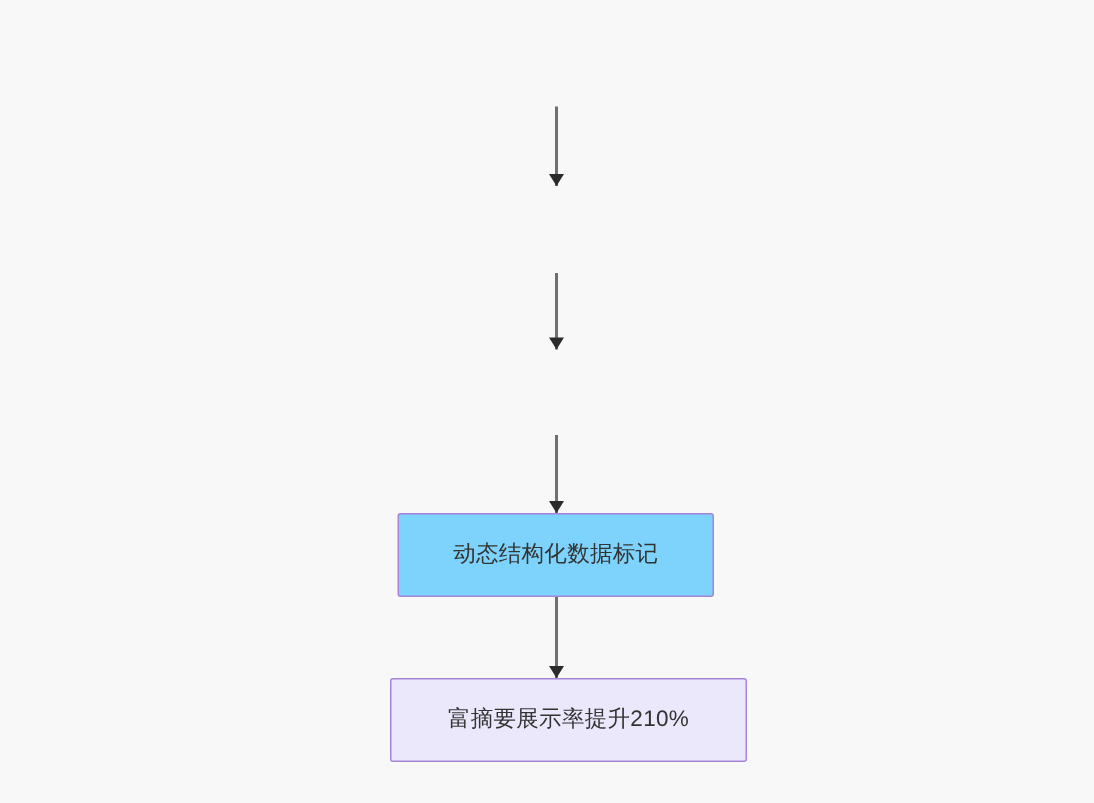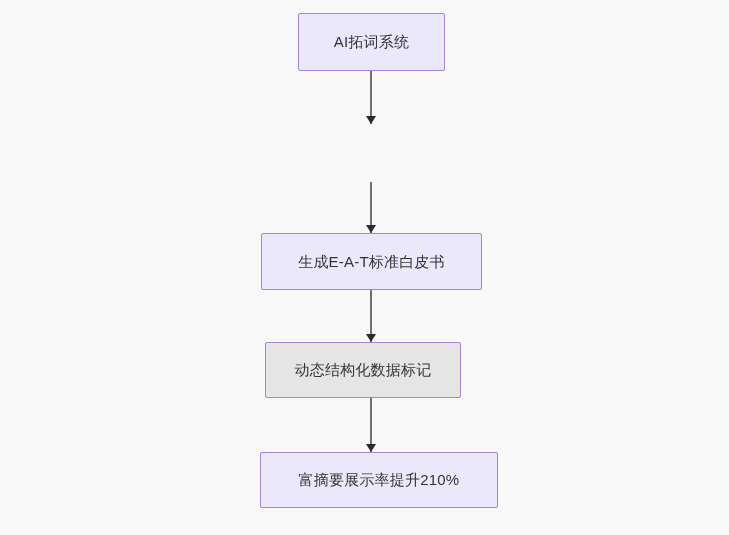--- a/index.html
+++ b/index.html
@@ -61,45 +61,39 @@
     border-left: 5px solid transparent;
     border-right: 5px solid transparent;
     border-top: 8px solid #2b2b2b;
   }
 </style>
 </head>
 <body>
 
 <div id="flowchart-canvas" style="background: rgb(248, 248, 248);">
 
-  <div class="node" id="node-1" style="left: 298px; top: 13px; width: 147px; height: 58px; background: rgb(236, 232, 252); border-color: rgb(168, 132, 216); color: rgb(51, 51, 51);">
-    <span class="node-label">AI拓词系统</span>
-  </div>
 
   <div class="connector" id="edge-1" style="left: 371px; top: 71px; height: 53px;">
     <span class="line" style="height: 53px; background: rgb(112, 112, 112);"></span>
     <span class="arrowhead" style="border-top-color: rgb(43, 43, 43);"></span>
   </div>
 
 
   <div class="connector" id="edge-2" style="left: 371px; top: 182px; height: 51px;">
     <span class="line" style="height: 51px; background: rgb(112, 112, 112);"></span>
     <span class="arrowhead" style="border-top-color: rgb(43, 43, 43);"></span>
   </div>
 
-  <div class="node" id="node-3" style="left: 261px; top: 233px; width: 221px; height: 57px; background: rgb(236, 232, 252); border-color: rgb(168, 132, 216); color: rgb(51, 51, 51);">
-    <span class="node-label">生成E-A-T标准白皮书</span>
-  </div>
 
   <div class="connector" id="edge-3" style="left: 371px; top: 290px; height: 52px;">
     <span class="line" style="height: 52px; background: rgb(112, 112, 112);"></span>
     <span class="arrowhead" style="border-top-color: rgb(43, 43, 43);"></span>
   </div>
 
-  <div class="node" id="node-4" style="left: 265px; top: 342px; width: 196px; height: 56px; background: #e5e5e5; border-color: rgb(168, 132, 216); color: rgb(51, 51, 51);">
+  <div class="node" id="node-4" style="left: 265px; top: 342px; width: 211px; height: 56px; background: #7dd3fc; border-color: rgb(168, 132, 216); color: rgb(51, 51, 51);">
     <span class="node-label">动态结构化数据标记</span>
   </div>
 
   <div class="connector" id="edge-4" style="left: 371px; top: 398px; height: 54px;">
     <span class="line" style="height: 54px; background: rgb(112, 112, 112);"></span>
     <span class="arrowhead" style="border-top-color: rgb(43, 43, 43);"></span>
   </div>
 
   <div class="node" id="node-5" style="left: 260px; top: 452px; width: 238px; height: 56px; background: rgb(236, 232, 252); border-color: rgb(168, 132, 216); color: rgb(51, 51, 51);">
     <span class="node-label">富摘要展示率提升210%</span>

